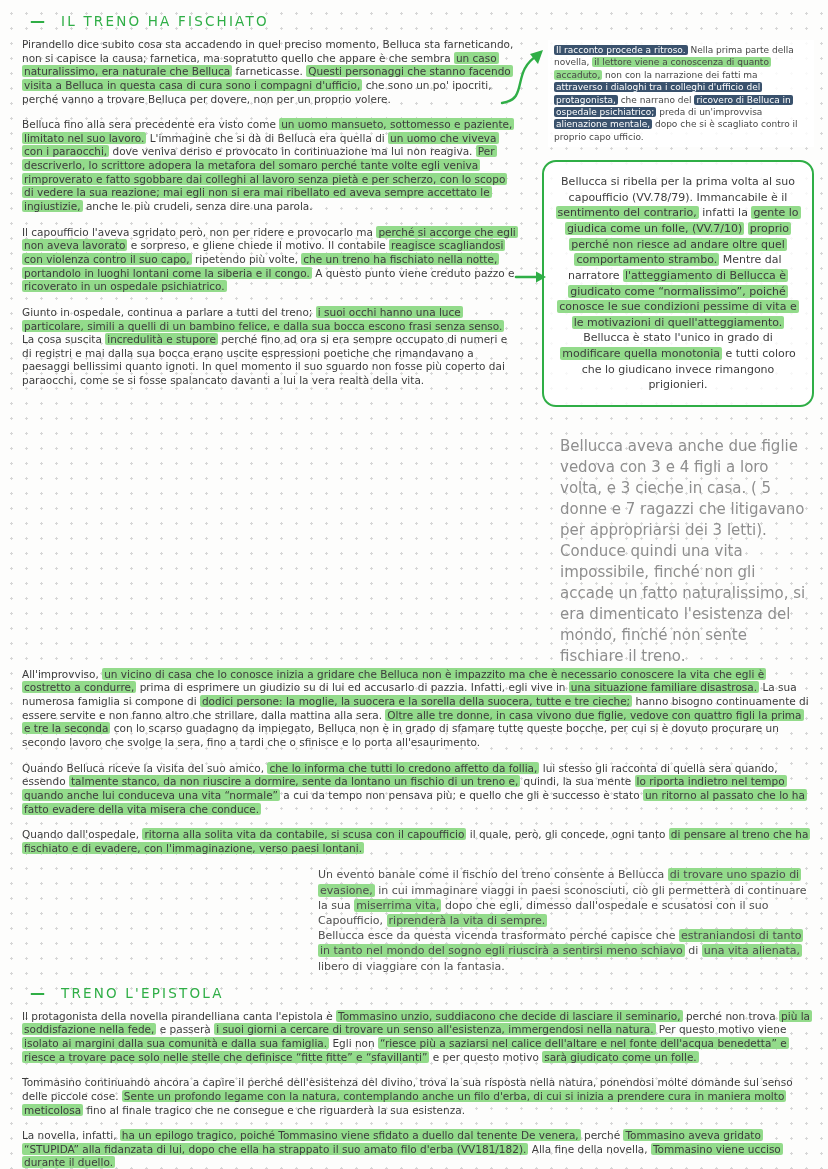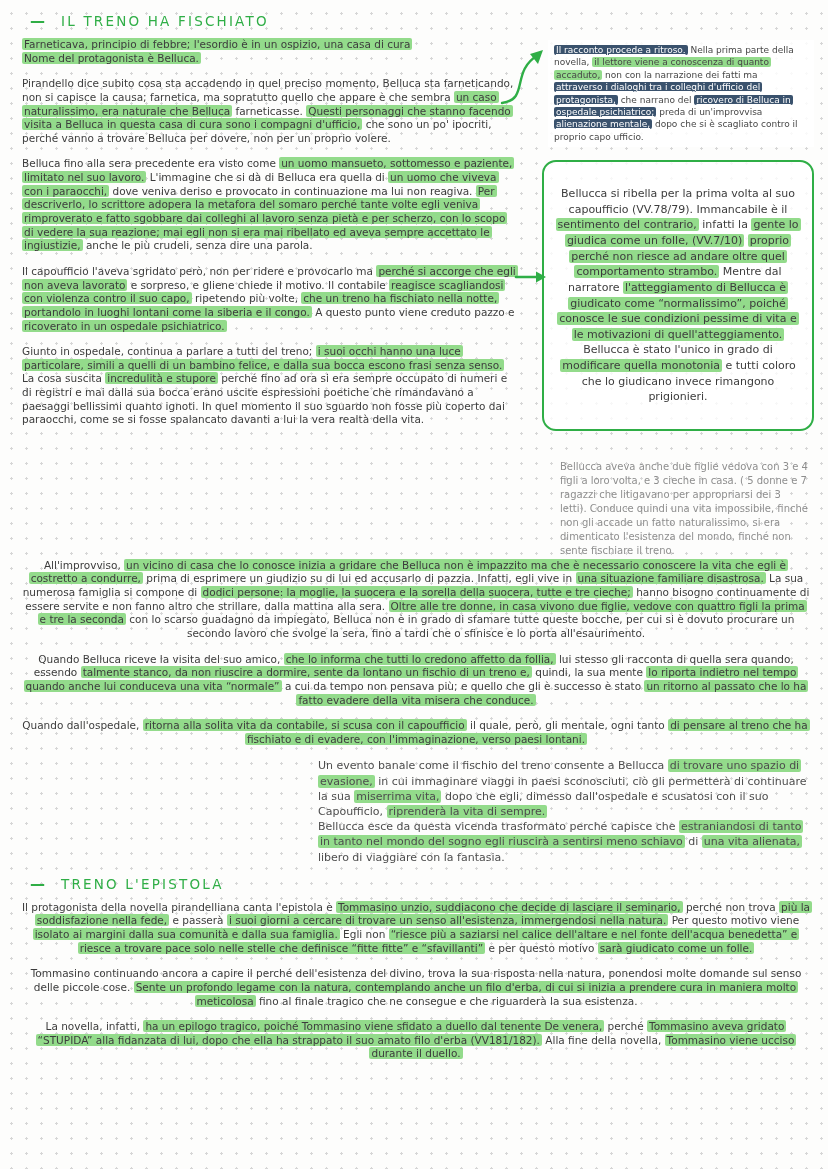--- a/index.html
+++ b/index.html
@@ -27,77 +27,76 @@
   .col-left{ width:496px; flex:0 0 auto; }
   .col-right{ width:266px; flex:0 0 auto; display:flex; flex-direction:column; gap:13px; margin-top:2px; }
   .body-p{ font-size:10.5px; line-height:1.3; margin-bottom:12px; }
   .side-note-top{
     font-size:9px; line-height:1.38; color:#474747;
     background:rgba(255,255,255,.85); padding:4px 6px;
   }
   .green-box{
     border:2px solid var(--accent-green,#2fae46);
     border-radius:14px;
-    padding:24px 10px;
+    padding:12px 10px;
     text-align:center;
     font-size:11px; line-height:1.42;
     background:rgba(255,255,255,.8);
     margin-left:-6px;
   }
   .side-note-bottom{
-    font-size:10px; line-height:1.4; color:var(--note-gray,#8e8e8e);
+    font-size:15px; line-height:1.4; color:var(--note-gray,#8e8e8e);
     padding:16px 4px 0 12px;
   }
-  .full{ margin-top:1px;text-align:center; }
+  .full{ margin-top:1px; }
   .inline-note{
     margin:0 0 10px 296px; width:492px;
     font-size:11px; line-height:1.38; color:#4d4d4d;
   }
   .hl{
     padding:0 2px; border-radius:2px;
     box-decoration-break:clone; -webkit-box-decoration-break:clone;
   }
   .hl-green{ background:var(--highlight-green,#93db8b); }
-  .hl-navy{ background:var(--highlight-navy,#3a526d); color:#fff;text-decoration:underline; }
+  .hl-navy{ background:var(--highlight-navy,#3a526d); color:#fff; }
   .plain{ background:transparent; }
   .arrow{ position:absolute; color:var(--accent-green,#2fae46); }
   .arrow-curved{ left:497px; top:44px; }
   .arrow-right{ left:514px; top:270px; }
 </style>
 </head>
 <body>
 
 <div class="page">
   <div class="content">
 
     <h1 class="heading">
       <span class="dash">—</span>
       <span class="title-text">IL TRENO HA FISCHIATO</span>
     </h1>
 
     <div class="row">
       <div class="col-left">
-        <p class="body-p"><span class="hl hl-green">Farneticava, principio di febbre; l'esordio è in un ospizio, una casa di cura</span><br><span class="hl hl-green">Nome del protagonista è Belluca.</span></p>
         <p class="body-p"><span class="plain">Pirandello dice subito cosa sta accadendo in quel preciso momento, Belluca sta farneticando, non si capisce la causa; farnetica, ma sopratutto quello che appare è che sembra </span><span class="hl hl-green">un caso naturalissimo, era naturale che Belluca</span><span class="plain"> farneticasse. </span><span class="hl hl-green">Questi personaggi che stanno facendo visita a Belluca in questa casa di cura sono i compagni d'ufficio,</span><span class="plain"> che sono un po' ipocriti, perché vanno a trovare Belluca per dovere, non per un proprio volere.</span></p>
         <p class="body-p"><span class="plain">Belluca fino alla sera precedente era visto come </span><span class="hl hl-green">un uomo mansueto, sottomesso e paziente, limitato nel suo lavoro.</span><span class="plain"> L'immagine che si dà di Belluca era quella di </span><span class="hl hl-green">un uomo che viveva con i paraocchi,</span><span class="plain"> dove veniva deriso e provocato in continuazione ma lui non reagiva. </span><span class="hl hl-green">Per descriverlo, lo scrittore adopera la metafora del somaro perché tante volte egli veniva rimproverato e fatto sgobbare dai colleghi al lavoro senza pietà e per scherzo, con lo scopo di vedere la sua reazione; mai egli non si era mai ribellato ed aveva sempre accettato le ingiustizie,</span><span class="plain"> anche le più crudeli, senza dire una parola.</span></p>
         <p class="body-p"><span class="plain">Il capoufficio l'aveva sgridato però, non per ridere e provocarlo ma </span><span class="hl hl-green">perché si accorge che egli non aveva lavorato</span><span class="plain"> e sorpreso, e gliene chiede il motivo. Il contabile </span><span class="hl hl-green">reagisce scagliandosi con violenza contro il suo capo,</span><span class="plain"> ripetendo più volte, </span><span class="hl hl-green">che un treno ha fischiato nella notte, portandolo in luoghi lontani come la siberia e il congo.</span><span class="plain"> A questo punto viene creduto pazzo e </span><span class="hl hl-green">ricoverato in un ospedale psichiatrico.</span></p>
         <p class="body-p"><span class="plain">Giunto in ospedale, continua a parlare a tutti del treno; </span><span class="hl hl-green">i suoi occhi hanno una luce particolare, simili a quelli di un bambino felice, e dalla sua bocca escono frasi senza senso.</span><span class="plain"> La cosa suscita </span><span class="hl hl-green">incredulità e stupore</span><span class="plain"> perché fino ad ora si era sempre occupato di numeri e di registri e mai dalla sua bocca erano uscite espressioni poetiche che rimandavano a paesaggi bellissimi quanto ignoti. In quel momento il suo sguardo non fosse più coperto dai paraocchi, come se si fosse spalancato davanti a lui la vera realtà della vita.</span></p>
       </div>
 
       <div class="col-right">
         <div class="side-note-top"><span class="hl hl-navy">Il racconto procede a ritroso.</span><span class="plain"> Nella prima parte della novella, </span><span class="hl hl-green">il lettore viene a conoscenza di quanto accaduto,</span><span class="plain"> non con la narrazione dei fatti ma </span><span class="hl hl-navy">attraverso i dialoghi tra i colleghi d'ufficio del protagonista,</span><span class="plain"> che narrano del </span><span class="hl hl-navy">ricovero di Belluca in ospedale psichiatrico;</span><span class="plain"> preda di un'improvvisa </span><span class="hl hl-navy">alienazione mentale,</span><span class="plain"> dopo che si è scagliato contro il proprio capo ufficio.</span></div>
         <div class="green-box"><span class="plain">Bellucca si ribella per la prima volta al suo capoufficio (VV.78/79). Immancabile è il </span><span class="hl hl-green">sentimento del contrario,</span><span class="plain"> infatti la </span><span class="hl hl-green">gente lo giudica come un folle, (VV.7/10)</span><span class="plain"> </span><span class="hl hl-green">proprio perché non riesce ad andare oltre quel comportamento strambo.</span><span class="plain"> Mentre dal narratore </span><span class="hl hl-green">l'atteggiamento di Bellucca è giudicato come “normalissimo”, poiché conosce le sue condizioni pessime di vita e le motivazioni di quell'atteggiamento.</span><span class="plain"> Bellucca è stato l'unico in grado di </span><span class="hl hl-green">modificare quella monotonia</span><span class="plain"> e tutti coloro che lo giudicano invece rimangono prigionieri.</span></div>
         <div class="side-note-bottom">Bellucca aveva anche due figlie vedova con 3 e 4 figli a loro volta, e 3 cieche in casa. ( 5 donne e 7 ragazzi che litigavano per appropriarsi dei 3 letti). Conduce quindi una vita impossibile, finché non gli accade un fatto naturalissimo, si era dimenticato l'esistenza del mondo, finché non sente fischiare il treno.</div>
       </div>
     </div>
 
     <div class="full">
       <p class="body-p"><span class="plain">All'improvviso, </span><span class="hl hl-green">un vicino di casa che lo conosce inizia a gridare che Belluca non è impazzito ma che è necessario conoscere la vita che egli è costretto a condurre,</span><span class="plain"> prima di esprimere un giudizio su di lui ed accusarlo di pazzia. Infatti, egli vive in </span><span class="hl hl-green">una situazione familiare disastrosa.</span><span class="plain"> La sua numerosa famiglia si compone di </span><span class="hl hl-green">dodici persone: la moglie, la suocera e la sorella della suocera, tutte e tre cieche;</span><span class="plain"> hanno bisogno continuamente di essere servite e non fanno altro che strillare, dalla mattina alla sera. </span><span class="hl hl-green">Oltre alle tre donne, in casa vivono due figlie, vedove con quattro figli la prima e tre la seconda</span><span class="plain"> con lo scarso guadagno da impiegato, Belluca non è in grado di sfamare tutte queste bocche, per cui si è dovuto procurare un secondo lavoro che svolge la sera, fino a tardi che o sfinisce e lo porta all'esaurimento.</span></p>
       <p class="body-p"><span class="plain">Quando Belluca riceve la visita del suo amico, </span><span class="hl hl-green">che lo informa che tutti lo credono affetto da follia,</span><span class="plain"> lui stesso gli racconta di quella sera quando, essendo </span><span class="hl hl-green">talmente stanco, da non riuscire a dormire, sente da lontano un fischio di un treno e,</span><span class="plain"> quindi, la sua mente </span><span class="hl hl-green">lo riporta indietro nel tempo quando anche lui conduceva una vita “normale”</span><span class="plain"> a cui da tempo non pensava più; e quello che gli è successo è stato </span><span class="hl hl-green">un ritorno al passato che lo ha fatto evadere della vita misera che conduce.</span></p>
-      <p class="body-p"><span class="plain">Quando dall'ospedale, </span><span class="hl hl-green">ritorna alla solita vita da contabile, si scusa con il capoufficio</span><span class="plain"> il quale, però, gli mentale, ogni tanto </span><span class="hl hl-green">di pensare al treno che ha fischiato e di evadere, con l'immaginazione, verso paesi lontani.</span></p>
+      <p class="body-p"><span class="plain">Quando dall'ospedale, </span><span class="hl hl-green">ritorna alla solita vita da contabile, si scusa con il capoufficio</span><span class="plain"> il quale, però, gli concede, ogni tanto </span><span class="hl hl-green">di pensare al treno che ha fischiato e di evadere, con l'immaginazione, verso paesi lontani.</span></p>
     </div>
 
     <div class="inline-note"><span class="plain">Un evento banale come il fischio del treno consente a Bellucca </span><span class="hl hl-green">di trovare uno spazio di evasione,</span><span class="plain"> in cui immaginare viaggi in paesi sconosciuti, ciò gli permetterà di continuare la sua </span><span class="hl hl-green">miserrima vita,</span><span class="plain"> dopo che egli, dimesso dall'ospedale e scusatosi con il suo Capoufficio, </span><span class="hl hl-green">riprenderà la vita di sempre.</span><br><span class="plain">Bellucca esce da questa vicenda trasformato perché capisce che </span><span class="hl hl-green">estraniandosi di tanto in tanto nel mondo del sogno egli riuscirà a sentirsi meno schiavo</span><span class="plain"> di </span><span class="hl hl-green">una vita alienata,</span><span class="plain"> libero di viaggiare con la fantasia.</span></div>
 
     <h1 class="heading">
       <span class="dash">—</span>
       <span class="title-text">TRENO L'EPISTOLA</span>
     </h1>
 
     <div class="full">

